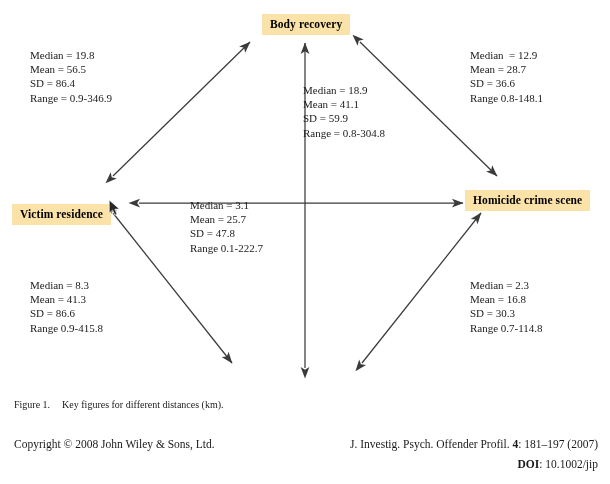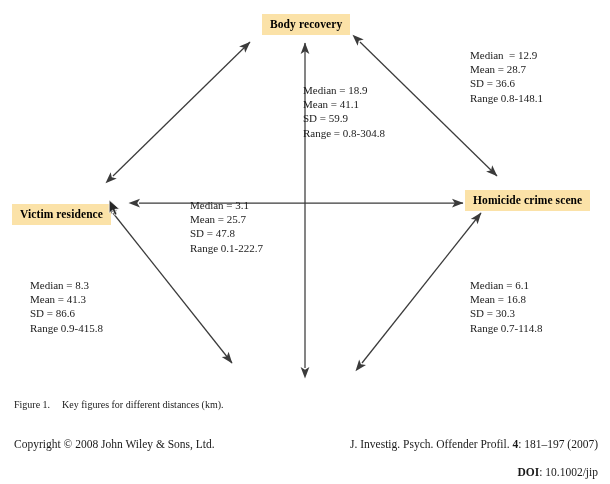--- a/index.html
+++ b/index.html
@@ -73,21 +73,20 @@
     right:12px;top:438px;
     font-size:11.5px;
     white-space:nowrap;
     text-align:right;
   }
   .footer-doi{
     position:absolute;
     right:12px;top:458px;
     font-size:11.5px;
     white-space:nowrap;
-    margin-top:8px;
   }
   .ital{}
   .bld{font-weight:bold;}
 
   
   #mouse-cursor{
     position:absolute;
     left:108px;top:199px;
     width:14px;height:18px;
     pointer-events:none;
@@ -121,20 +120,26 @@
     <line x1="362" y1="363" x2="481" y2="213" stroke="#3b3b3b" stroke-width="1.25" marker-end="url(#ah)" marker-start="url(#ah-start)"></line>
   </svg>
 
   <div class="node hl" id="node-body-recovery" style="background: rgb(251, 226, 168);">Body recovery</div>
 
   <div class="node hl" id="node-victim-residence" style="background: rgb(251, 226, 168); margin-top: 14px;">Victim residence</div>
 
   <div class="node hl" id="node-homicide-crime-scene" style="background: rgb(251, 226, 168);">Homicide crime scene</div>
 
 
+  <div class="stat" id="stat-vr-br">
+    <div>Median = 19.8</div>
+    <div>Mean = 56.5</div>
+    <div>SD = 86.4</div>
+    <div>Range = 0.9-346.9</div>
+  </div>
 
   <div class="stat" id="stat-br-hcs">
     <div>Median  = 12.9</div>
     <div>Mean = 28.7</div>
     <div>SD = 36.6</div>
     <div>Range 0.8-148.1</div>
   </div>
 
   <div class="stat" id="stat-or-br">
     <div>Median = 18.9</div>
@@ -151,21 +156,21 @@
   </div>
 
   <div class="stat" id="stat-vr-or">
     <div>Median = 8.3</div>
     <div>Mean = 41.3</div>
     <div>SD = 86.6</div>
     <div>Range 0.9-415.8</div>
   </div>
 
   <div class="stat" id="stat-or-hcs">
-    <div>Median = 6.1</div>
+    <div>Median = 2.3</div>
     <div>Mean = 16.8</div>
     <div>SD = 30.3</div>
     <div>Range 0.7-114.8</div>
   </div>
 
   <div class="caption"><span>Figure 1.</span><span style="display:inline-block;width:12px"></span><span>Key figures for different distances (km).</span></div>
 
   <div class="footer-left">Copyright © 2008 John Wiley &amp; Sons, Ltd.</div>
 
   <div class="footer-right"><span class="ital">J. Investig. Psych. Offender Profil.</span> <span class="bld">4</span><span>: 181–197 (2007)</span></div>

